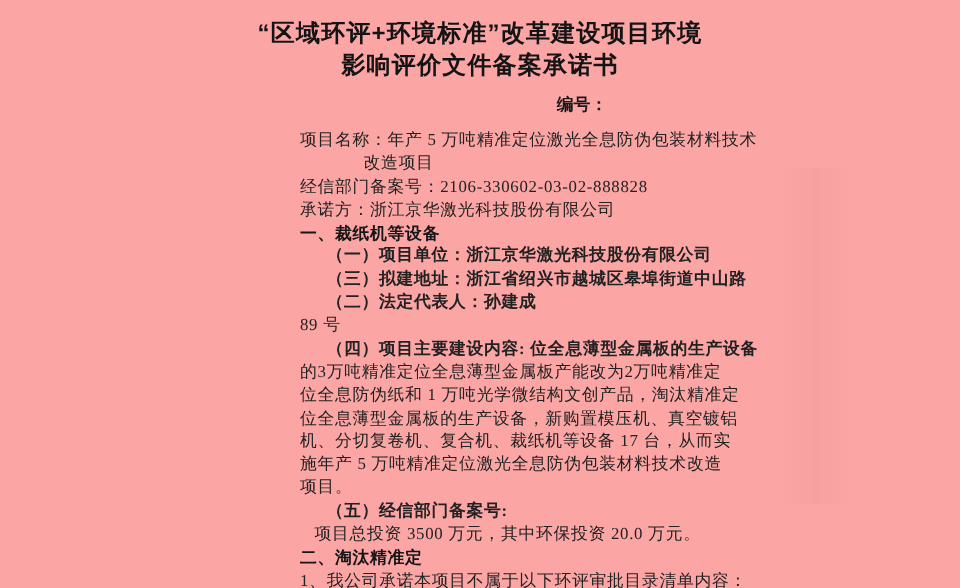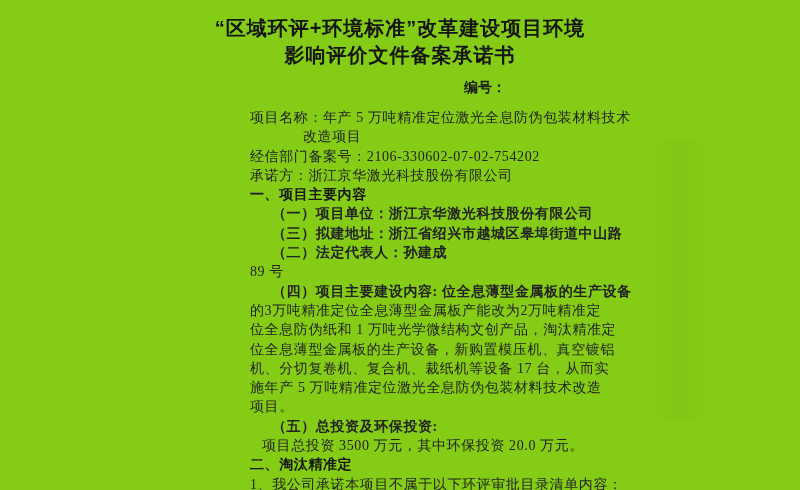--- a/index.html
+++ b/index.html
@@ -4,21 +4,21 @@
 <style>
   html, body {
     margin: 0;
     padding: 0;
     background: #ffffff;
   }
   .page {
     position: relative;
     width: 800px;
     height: 490px;
-    background: #84cc16;
+    background: #fca5a5;
     overflow: hidden;
     font-family: "Liberation Serif", "DejaVu Serif", serif;
     color: #1c1c1c;
   }
   
   .scan-shade {
     position: absolute;
     top: 140px;
     right: 90px;
     width: 60px;
@@ -77,36 +77,36 @@
   <div class="doc-title">
     <div class="line">“区域环评+环境标准”改革建设项目环境</div>
     <div class="line">影响评价文件备案承诺书</div>
   </div>
 
   <div class="serial">编号：</div>
 
   <div class="body-block">
     <div class="line">项目名称：年产 5 万吨精准定位激光全息防伪包装材料技术</div>
     <div class="line ind-label">改造项目</div>
-    <div class="line">经信部门备案号：2106-330602-07-02-754202</div>
+    <div class="line">经信部门备案号：2106-330602-03-02-888828</div>
     <div class="line">承诺方：浙江京华激光科技股份有限公司</div>
 
-    <div class="line heading">一、项目主要内容</div>
+    <div class="line heading">一、裁纸机等设备</div>
     <div class="line ind-item">（一）项目单位：浙江京华激光科技股份有限公司</div>
     <div class="line ind-item">（三）拟建地址：浙江省绍兴市越城区皋埠街道中山路</div>
     <div class="line ind-item">（二）法定代表人：孙建成</div>
     <div class="line">89 号</div>
 
     <div class="line ind-item">（四）项目主要建设内容: 位全息薄型金属板的生产设备</div>
     <div class="line">的3万吨精准定位全息薄型金属板产能改为2万吨精准定</div>
     <div class="line">位全息防伪纸和 1 万吨光学微结构文创产品，淘汰精准定</div>
     <div class="line">位全息薄型金属板的生产设备，新购置模压机、真空镀铝</div>
     <div class="line">机、分切复卷机、复合机、裁纸机等设备 17 台，从而实</div>
     <div class="line">施年产 5 万吨精准定位激光全息防伪包装材料技术改造</div>
     <div class="line">项目。</div>
 
-    <div class="line ind-item">（五）总投资及环保投资:</div>
+    <div class="line ind-item">（五）经信部门备案号:</div>
     <div class="line ind-sm">项目总投资 3500 万元，其中环保投资 20.0 万元。</div>
 
     <div class="line heading">二、淘汰精准定</div>
     <div class="line">1、我公司承诺本项目不属于以下环评审批目录清单内容：</div>
   </div>
 </div>
 
 </body></html>

